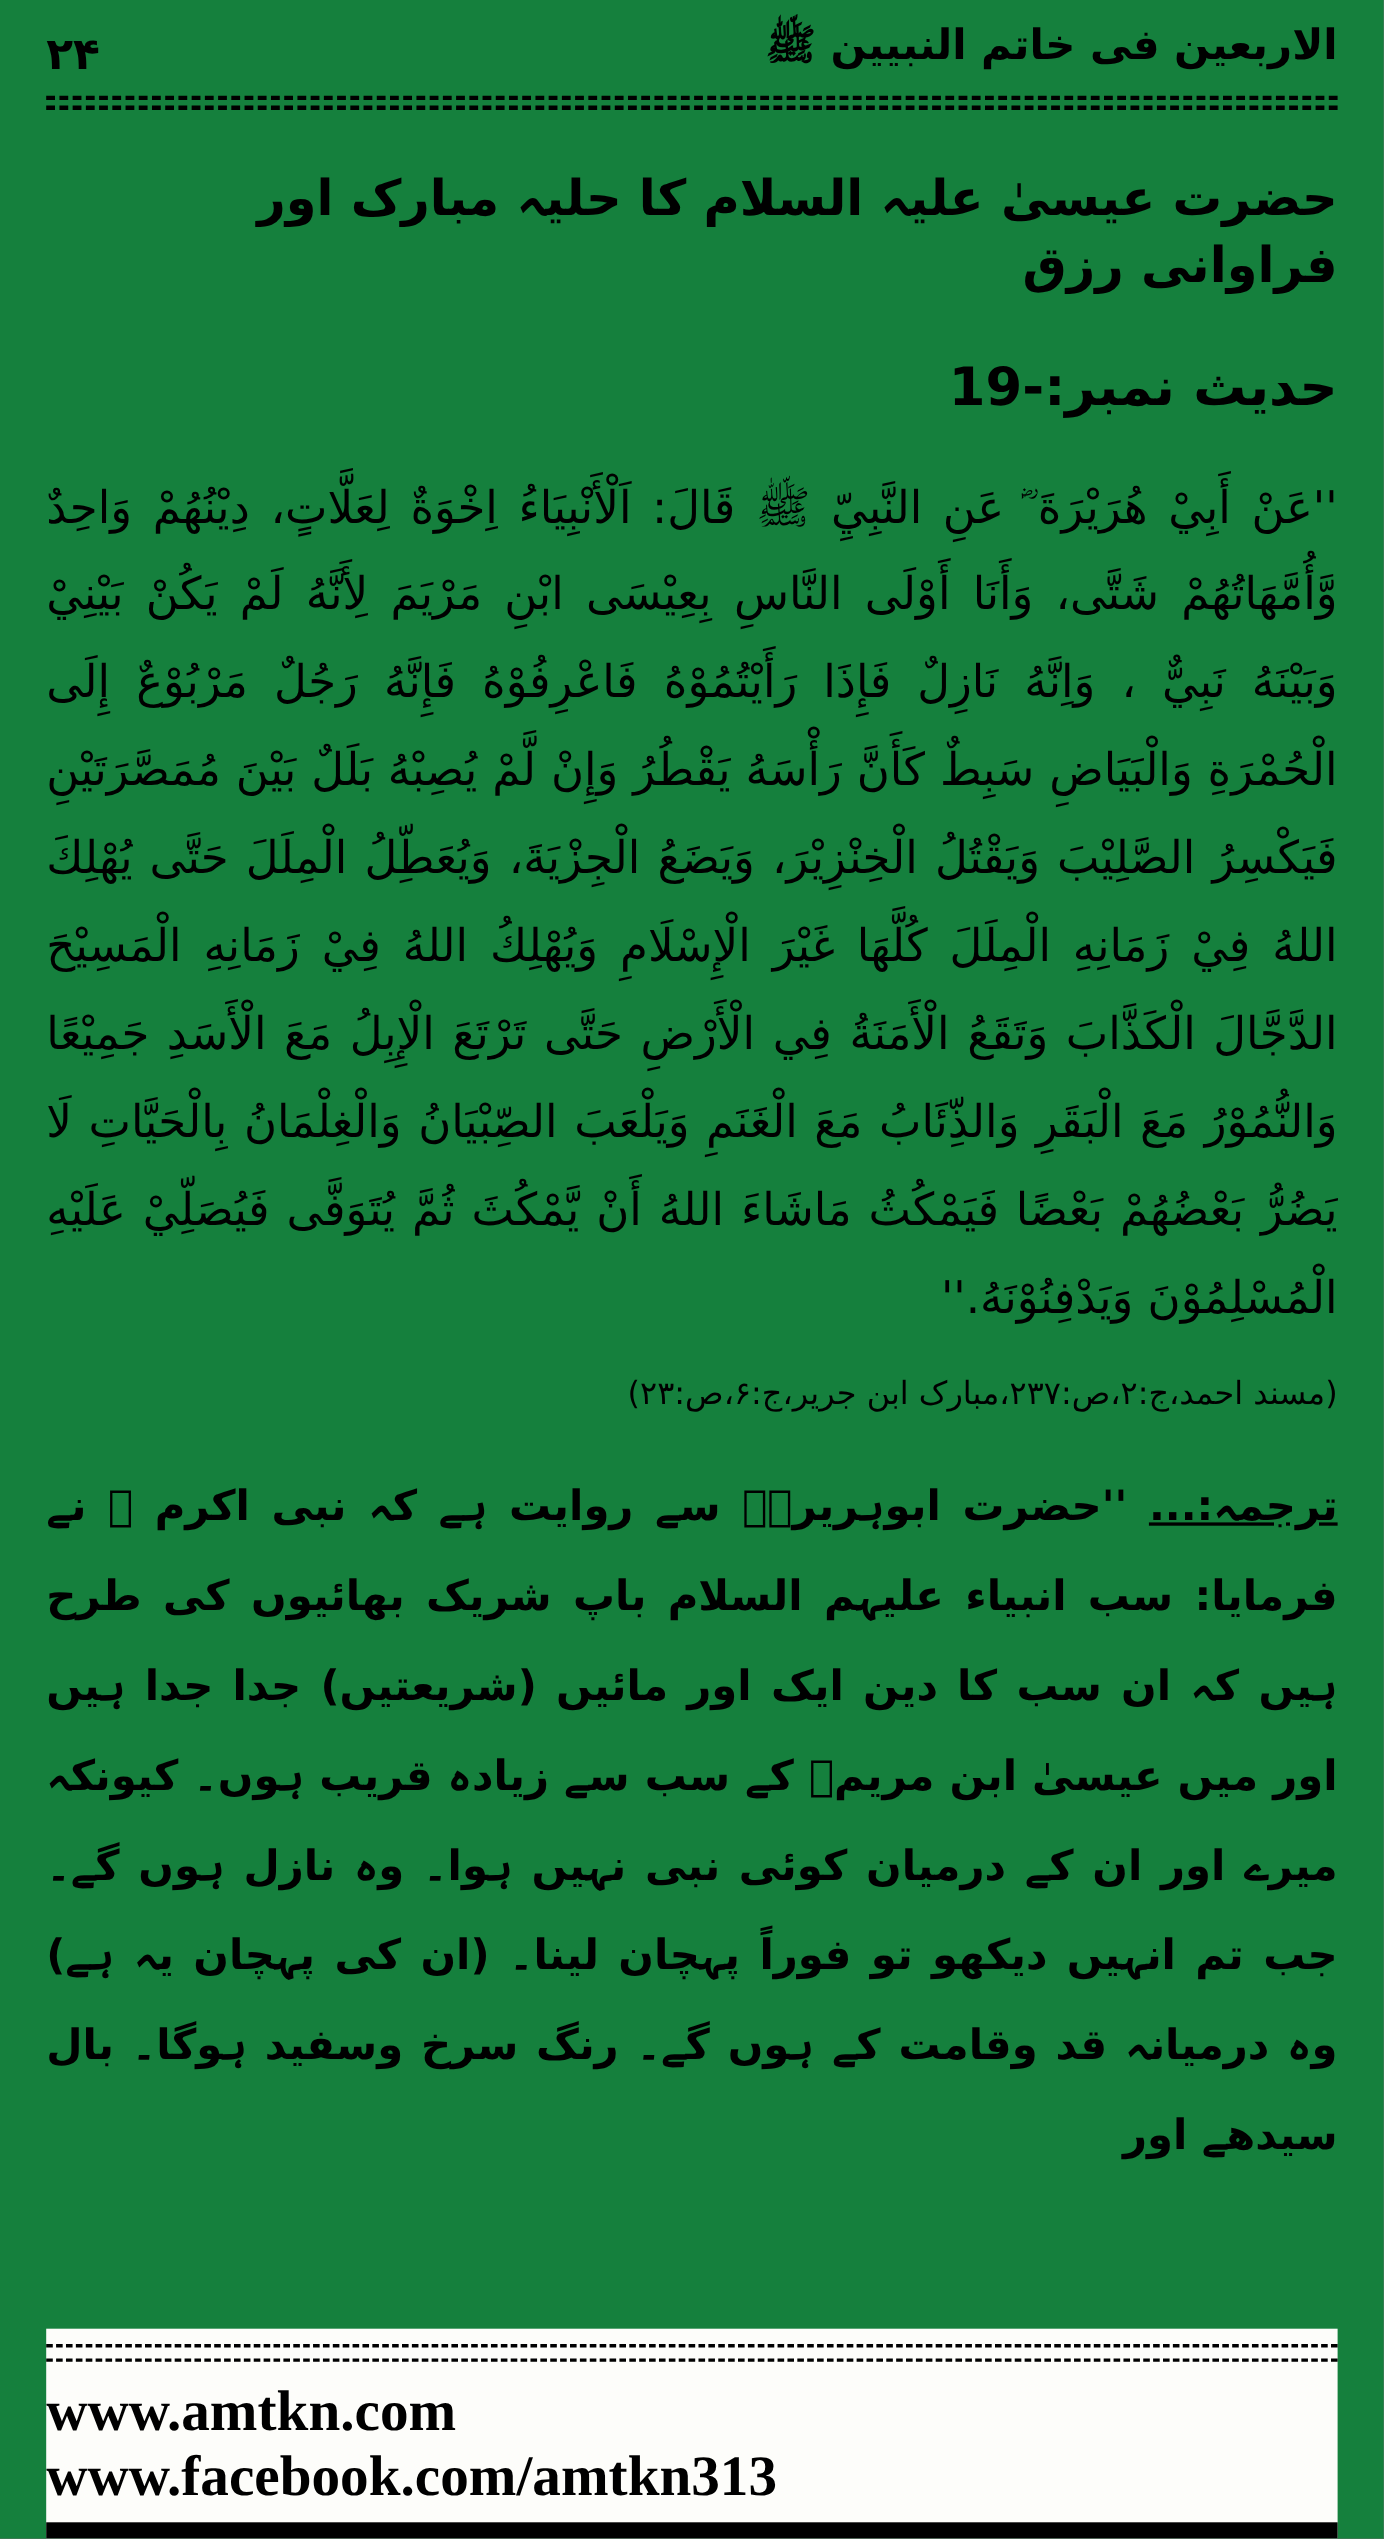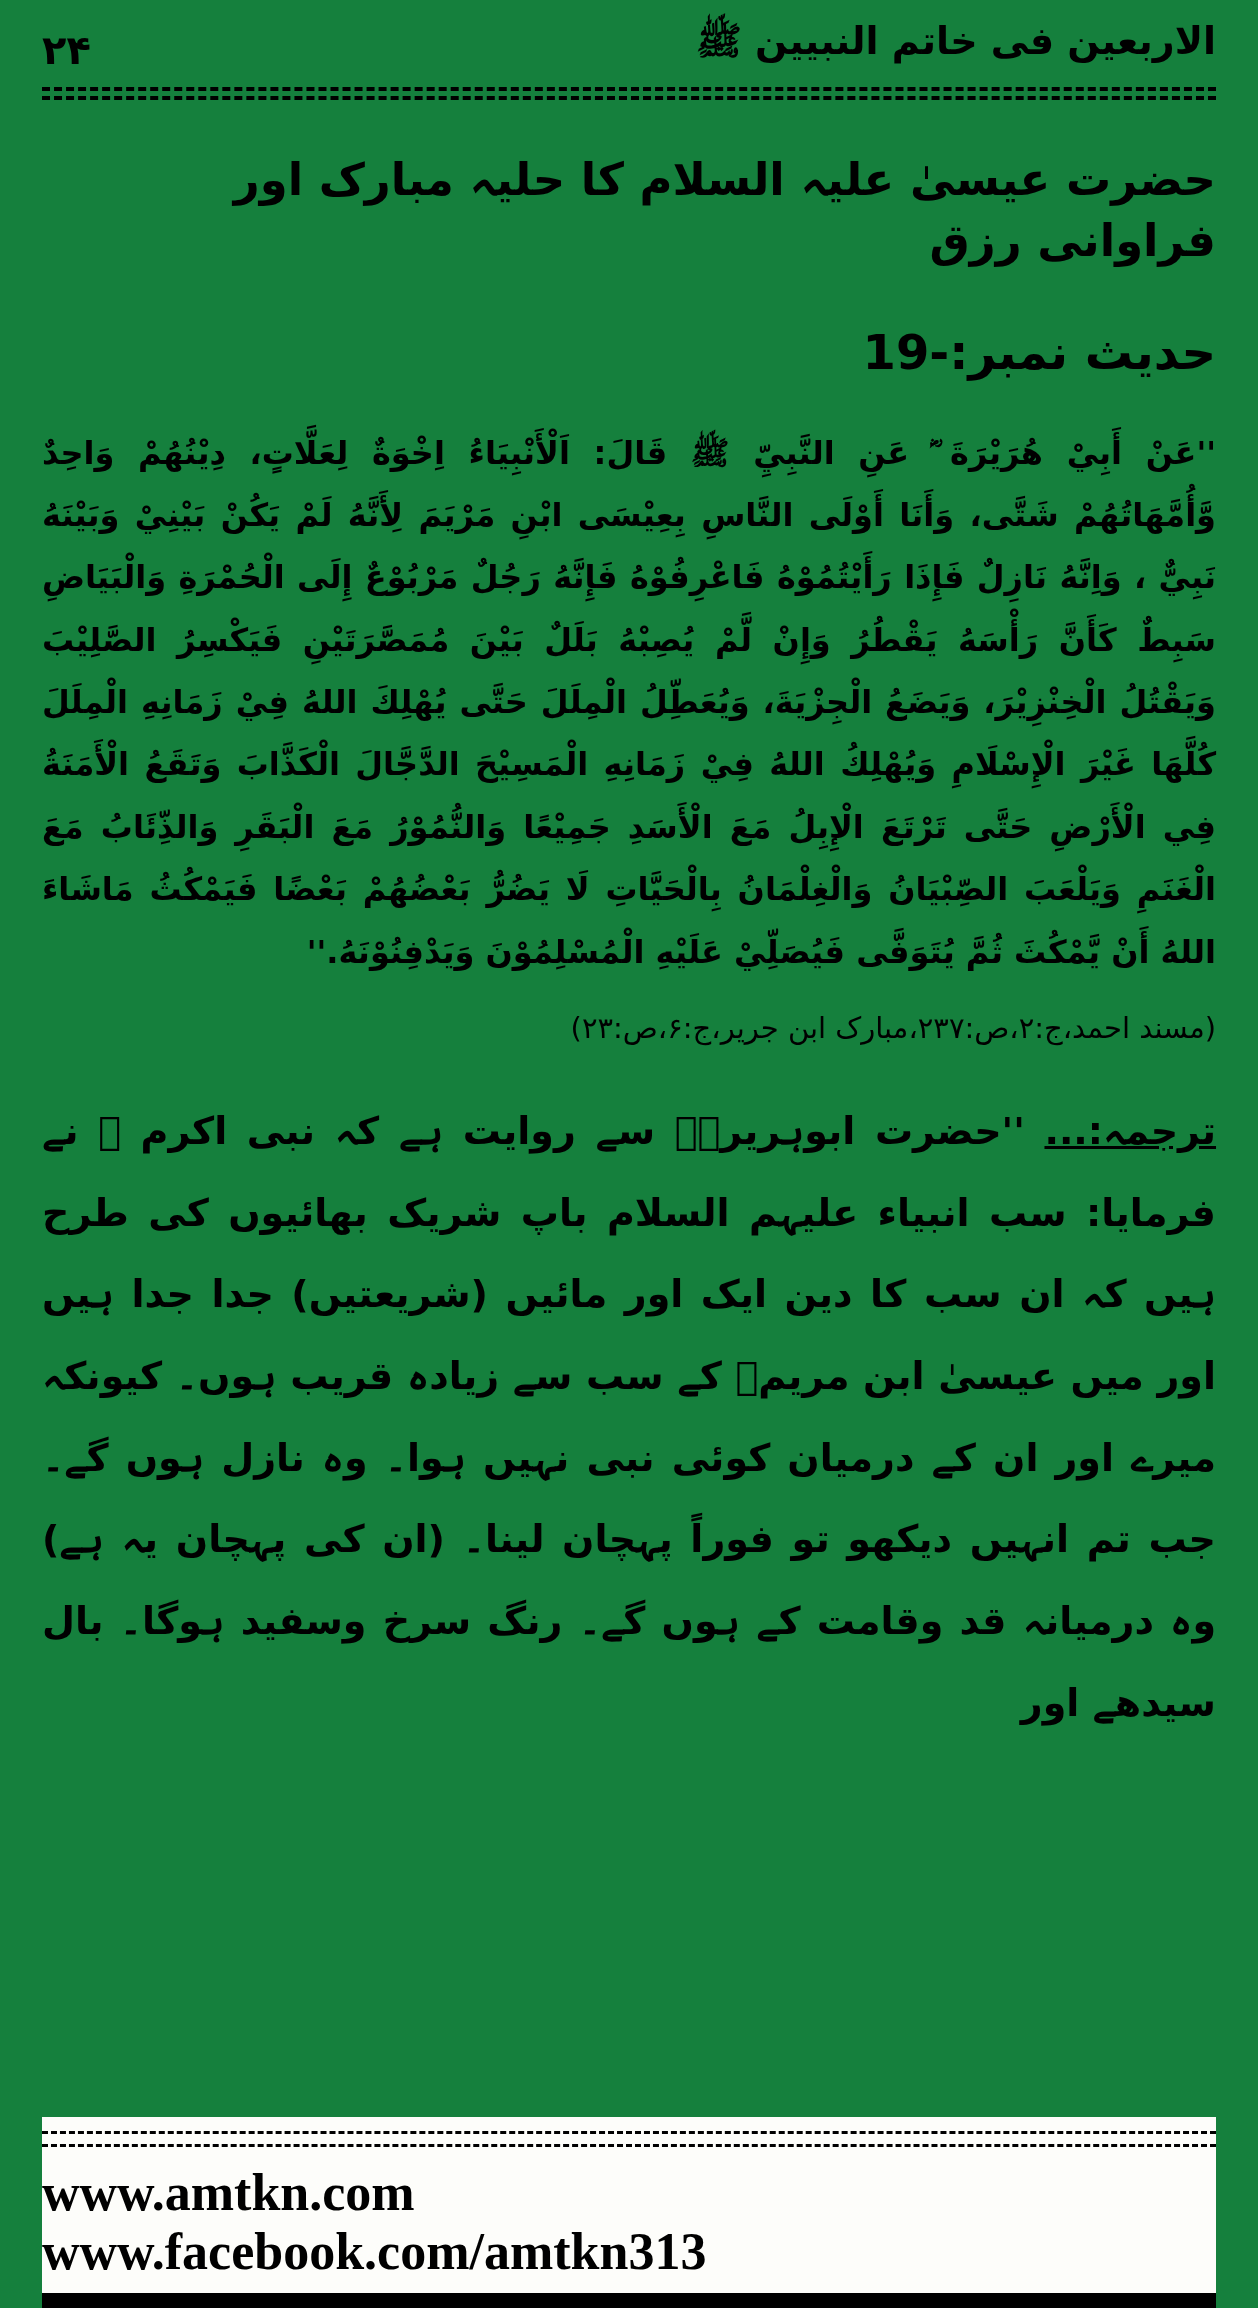--- a/index.html
+++ b/index.html
@@ -28,21 +28,21 @@
     font-size:45px;font-weight:700;line-height:1.35;
   }
   .hadith-no{
     margin-top:52px;
     direction:rtl;
     font-size:48px;font-weight:700;
   }
   .arabic{
     margin:42px 0 0;
     direction:rtl;text-align:justify;
-    font-size:32px;font-weight:700;line-height:1.95;
+    font-size:41px;font-weight:400;line-height:1.95;
   }
   .reference{
     margin-top:28px;
     direction:rtl;text-align:right;
     font-size:29px;font-weight:400;
   }
   .urdu{
     margin:46px 0 0;
     direction:rtl;text-align:justify;
     font-size:38px;font-weight:700;line-height:2.15;

